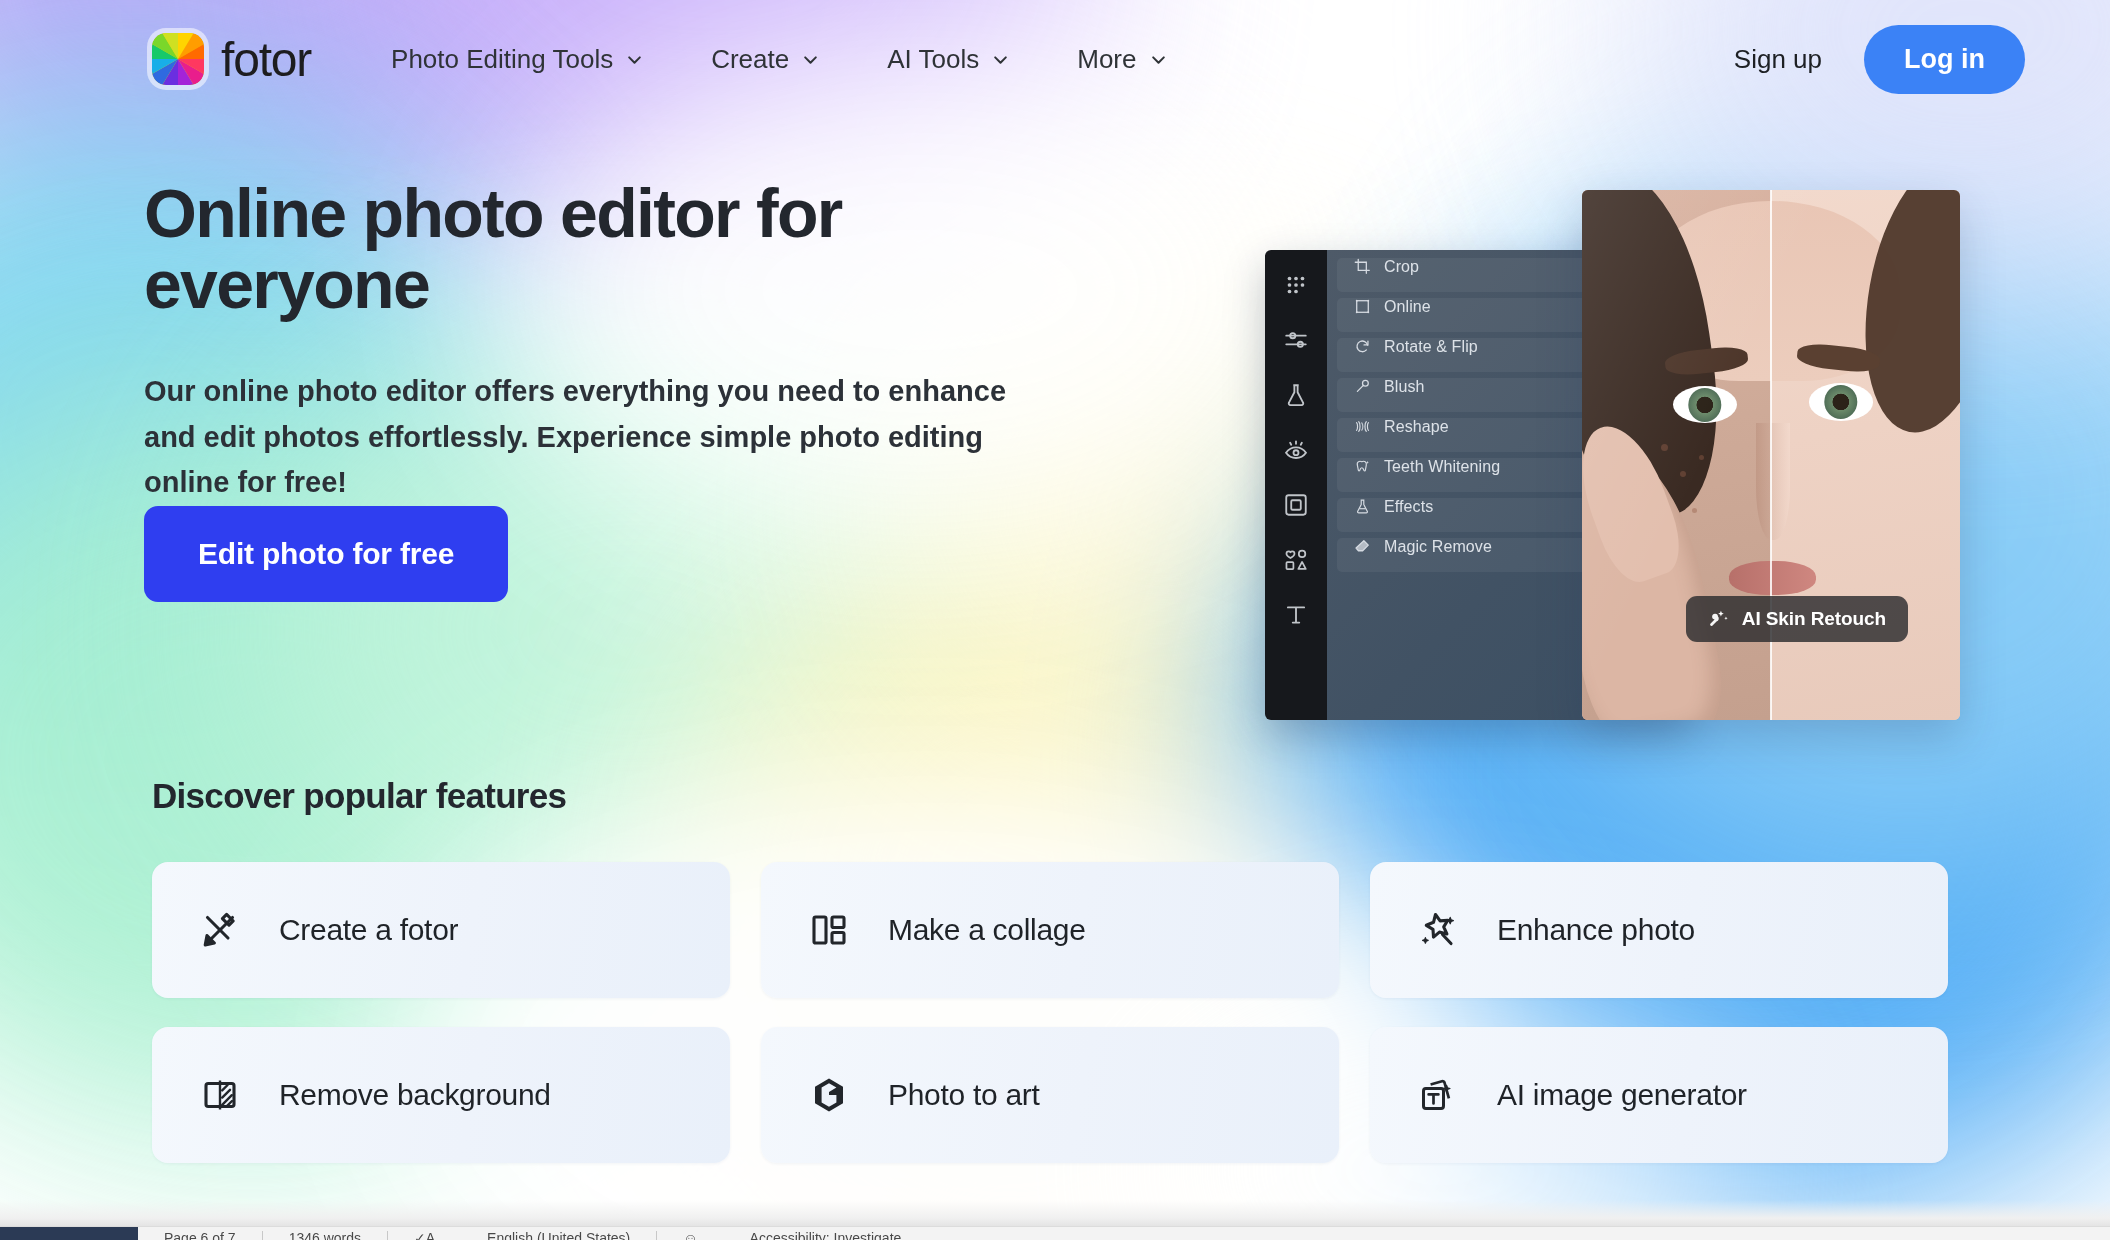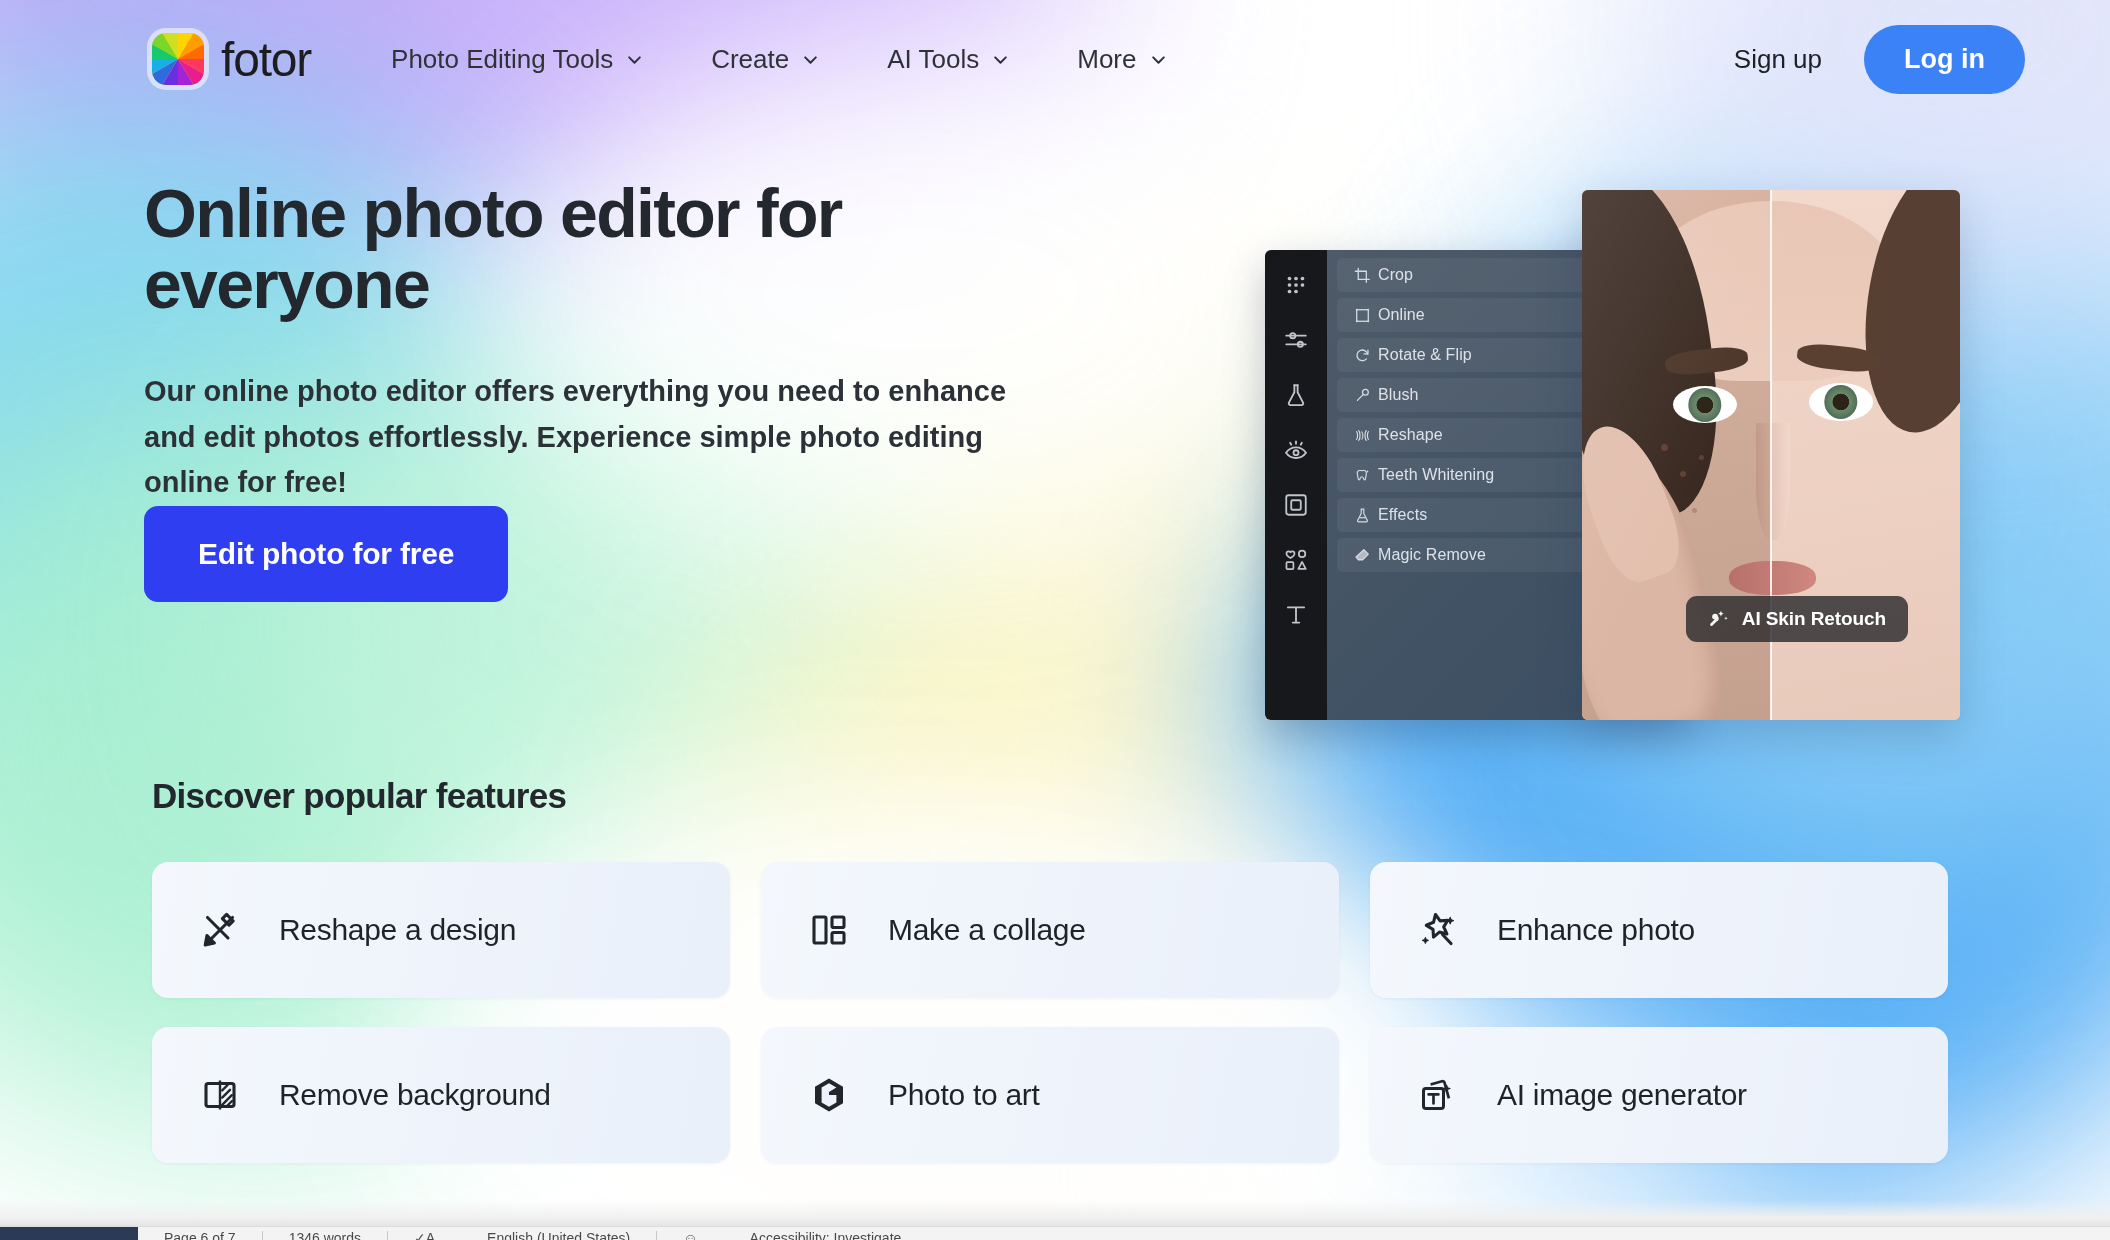--- a/index.html
+++ b/index.html
@@ -113,21 +113,21 @@
     align-items:center; padding-top:22px; gap:29px; flex:0 0 62px;
   }
   .rail-ic { width:26px; height:26px; color:#cfd3d8; opacity:.92; }
   .rail-ic svg { display:block; }
   .menu {
     flex:1; background:linear-gradient(135deg,#4e5a68 0%,#415264 60%,#3b4f63 100%);
     padding:8px 0 0 10px; display:flex; flex-direction:column; gap:6px;
   }
   .menu-row {
     height:34px; border-radius:5px; background:rgba(255,255,255,.055);
-    display:flex; align-items:center; gap:7px; padding-left:17px;
+    display:flex; align-items:flex-start; gap:13px; padding-left:17px;
     color:#dde2e8; font-size:16px; font-weight:500; letter-spacing:.1px;
   }
   .menu-ic { width:17px; height:17px; flex:0 0 17px; color:#d6dbe2; }
   .menu-ic svg { display:block; }
   .badge {
     position:absolute; right:52px; bottom:78px; z-index:6;
     background:rgba(44,44,46,.82); color:#fff; border-radius:11px;
     height:46px; display:flex; align-items:center; gap:12px;
     padding:0 22px; font-size:19px; font-weight:600; letter-spacing:-.1px;
   }
@@ -484,21 +484,21 @@
 
     <div class="feat-card">
       <span class="feat-icon">
         <svg viewBox="0 0 44 44" width="44" height="44" fill="none" stroke="currentColor" stroke-width="3.1" stroke-linecap="round" stroke-linejoin="round">
           <path d="M9.5 9.5L30 30"></path>
           <path d="M34.5 9.5L14 30"></path>
           <path d="M28.6 6.4l6.6 6.6-4.2 4.2-6.6-6.6z"></path>
           <path d="M9 27.6l7.4 7.4-9.2 2z" fill="currentColor"></path>
         </svg>
       </span>
-      <span class="feat-label">Reshape a design</span>
+      <span class="feat-label">Create a fotor</span>
     </div>
 
     <div class="feat-card">
       <span class="feat-icon">
         <svg viewBox="0 0 44 44" width="44" height="44" fill="none" stroke="currentColor" stroke-width="3.1" stroke-linejoin="round">
           <rect x="7" y="9" width="12" height="26" rx="1.6"></rect>
           <rect x="25" y="9" width="12" height="10.5" rx="1.6"></rect>
           <rect x="25" y="24.5" width="12" height="10.5" rx="1.6"></rect>
         </svg>
       </span>

